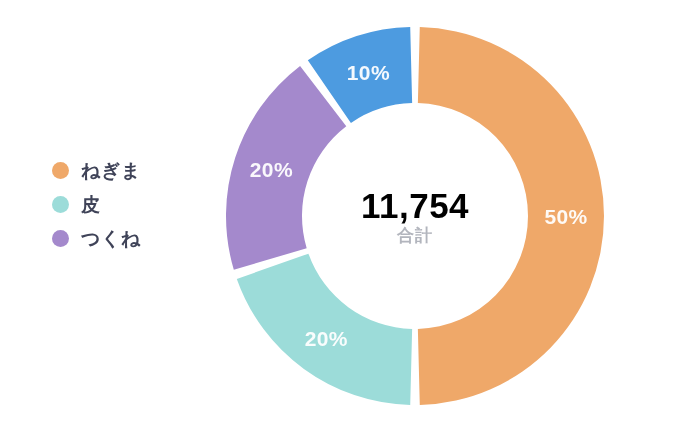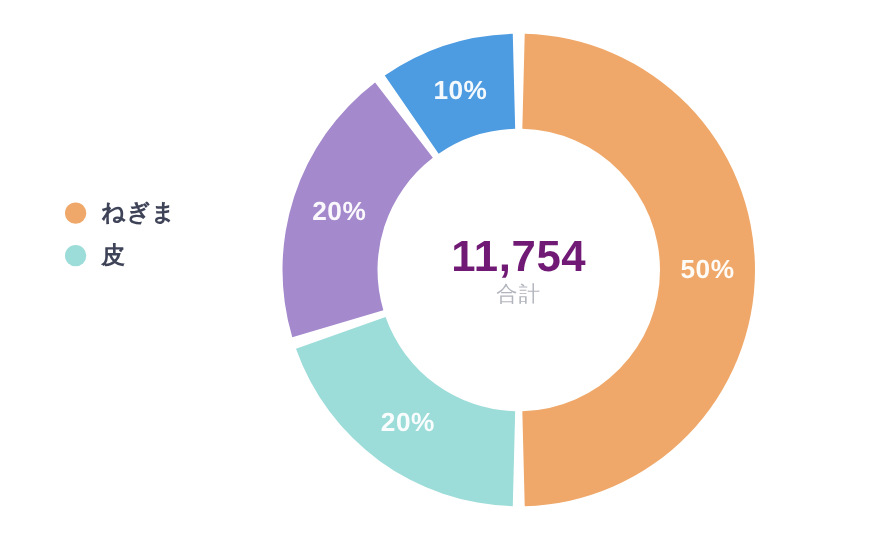--- a/index.html
+++ b/index.html
@@ -86,46 +86,50 @@
     height: 378px;
     display: flex;
     flex-direction: column;
     align-items: center;
     justify-content: center;
     pointer-events: none;
   }
   .center-value {
     font-size: 35px;
     font-weight: 700;
-    color: #701a75;
+    color: #000000;
     letter-spacing: 0.5px;
     line-height: 1.05;
   }
   .center-caption {
     margin-top: 3px;
     font-size: 17px;
-    font-weight: 400;
+    font-weight: 700;
     color: #b2b5bd;
     letter-spacing: 1px;
     line-height: 1;
   }
 </style>
 </head>
 <body>
 
 <div id="chart-root">
 
   <div class="legend">
     <div class="legend-item">
       <span class="legend-swatch" style="background: rgb(239, 168, 105);"></span>
       <span class="legend-label">ねぎま</span>
     </div>
     <div class="legend-item">
       <span class="legend-swatch" style="background: rgb(156, 220, 217);"></span>
       <span class="legend-label">皮</span>
+    </div>
+    <div class="legend-item">
+      <span class="legend-swatch" style="background: rgb(164, 137, 204);"></span>
+      <span class="legend-label">つくね</span>
     </div>
   </div>
 
   <div class="donut-wrap">
     <svg class="donut-svg" viewBox="0 0 378 378">
       <g id="slices">
           <path d="M 193.7825642715851 0.06052006267148613 A 189 189 0 0 1 193.7825642715851 377.93947993732854 L 191.85941673380486 301.96381604718584 A 113 113 0 0 0 191.85941673380486 76.03618395281417 Z" fill="#efa869"></path>
           <path d="M 184.21743572841496 377.93947993732854 A 189 189 0 0 1 10.785770056796537 251.9339991240903 L 82.44863500750269 226.6272058255143 A 113 113 0 0 0 186.1405832661952 301.96381604718584 Z" fill="#9cdcd9"></path>
           <path d="M 7.829982783576099 242.83702129390767 A 189 189 0 0 1 74.07498434462599 38.95587056931538 L 120.28821815313617 99.29107605467004 A 113 113 0 0 0 80.68141827801111 221.1882719905374 Z" fill="#a489cc"></path>
           <path d="M 81.81333588943136 33.33362907535829 A 189 189 0 0 1 184.2174357284148 0.06052006267148613 L 186.1405832661951 76.03618395281417 A 113 113 0 0 0 124.9148516164325 95.92963008209252 Z" fill="#4d9be0"></path>

